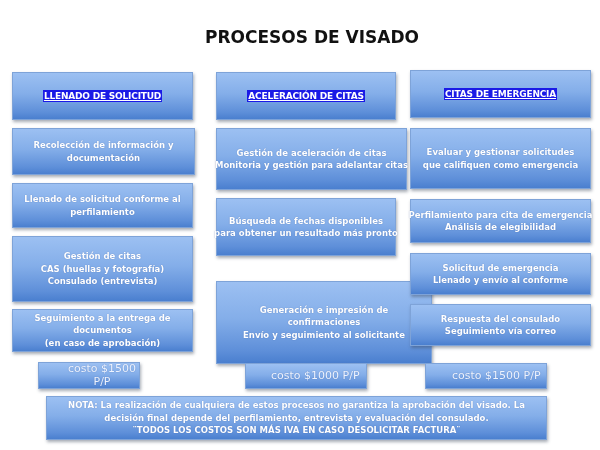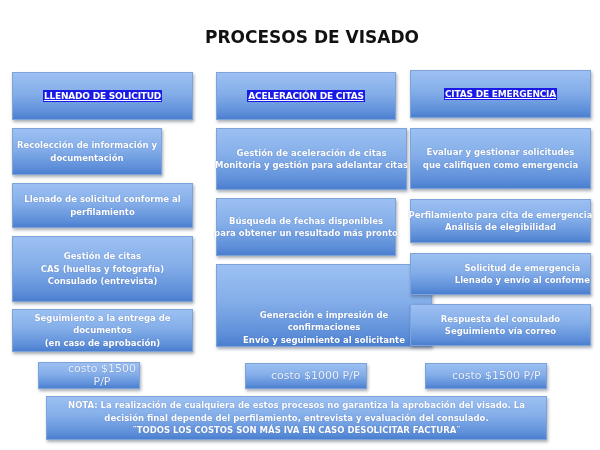--- a/index.html
+++ b/index.html
@@ -39,21 +39,21 @@
   }
 </style>
 </head>
 <body>
 
 <div class="title">PROCESOS DE VISADO</div>
 
 <div class="box" style="left:12px; top:72px; width:181px; height:48px;">
   <span class="header-label">LLENADO DE SOLICITUD</span>
 </div>
-<div class="box" style="left:12px; top:128px; width:150px; height:47px;">
+<div class="box" style="left:12px; top:128px; width:183px; height:47px;">
   <span class="inner">
     <span class="ln">Recolección de información y</span>
     <span class="ln">documentación</span>
   </span>
 </div>
 <div class="box" style="left:12px; top:183px; width:181px; height:45px;">
   <span class="inner">
     <span class="ln">Llenado de solicitud conforme al</span>
     <span class="ln">perfilamiento</span>
   </span>
@@ -84,21 +84,21 @@
     <span class="ln">Gestión de aceleración de citas</span>
     <span class="ln">Monitoria y gestión para adelantar citas</span>
   </span>
 </div>
 <div class="box" style="left:216px; top:198px; width:180px; height:58px;">
   <span class="inner">
     <span class="ln">Búsqueda de fechas disponibles</span>
     <span class="ln">para obtener un resultado más pronto</span>
   </span>
 </div>
-<div class="box" style="left:216px; top:264px; width:216px; height:83px;align-items:flex-end;">
+<div class="box" style="left:216px; top:281px; width:216px; height:83px;">
   <span class="inner">
     <span class="ln">Generación e impresión de</span>
     <span class="ln">confirmaciones</span>
     <span class="ln">Envío y seguimiento al solicitante</span>
   </span>
 </div>
 <div class="box cost" style="left:245px; top:363px; width:122px; height:26px; padding-left:25px;">
   <span>costo $1000 P/P</span>
 </div>
 
@@ -110,21 +110,21 @@
     <span class="ln">Evaluar y gestionar solicitudes</span>
     <span class="ln">que califiquen como emergencia</span>
   </span>
 </div>
 <div class="box" style="left:410px; top:199px; width:181px; height:44px;">
   <span class="inner">
     <span class="ln">Perfilamiento para cita de emergencia</span>
     <span class="ln">Análisis de elegibilidad</span>
   </span>
 </div>
-<div class="box" style="left:410px; top:253px; width:181px; height:42px;justify-content:flex-end;">
+<div class="box" style="left:410px; top:253px; width:181px; height:42px;">
   <span class="inner">
     <span class="ln">Solicitud de emergencia</span>
     <span class="ln">Llenado y envío al conforme</span>
   </span>
 </div>
 <div class="box" style="left:410px; top:304px; width:181px; height:42px;">
   <span class="inner">
     <span class="ln">Respuesta del consulado</span>
     <span class="ln">Seguimiento vía correo</span>
   </span>

